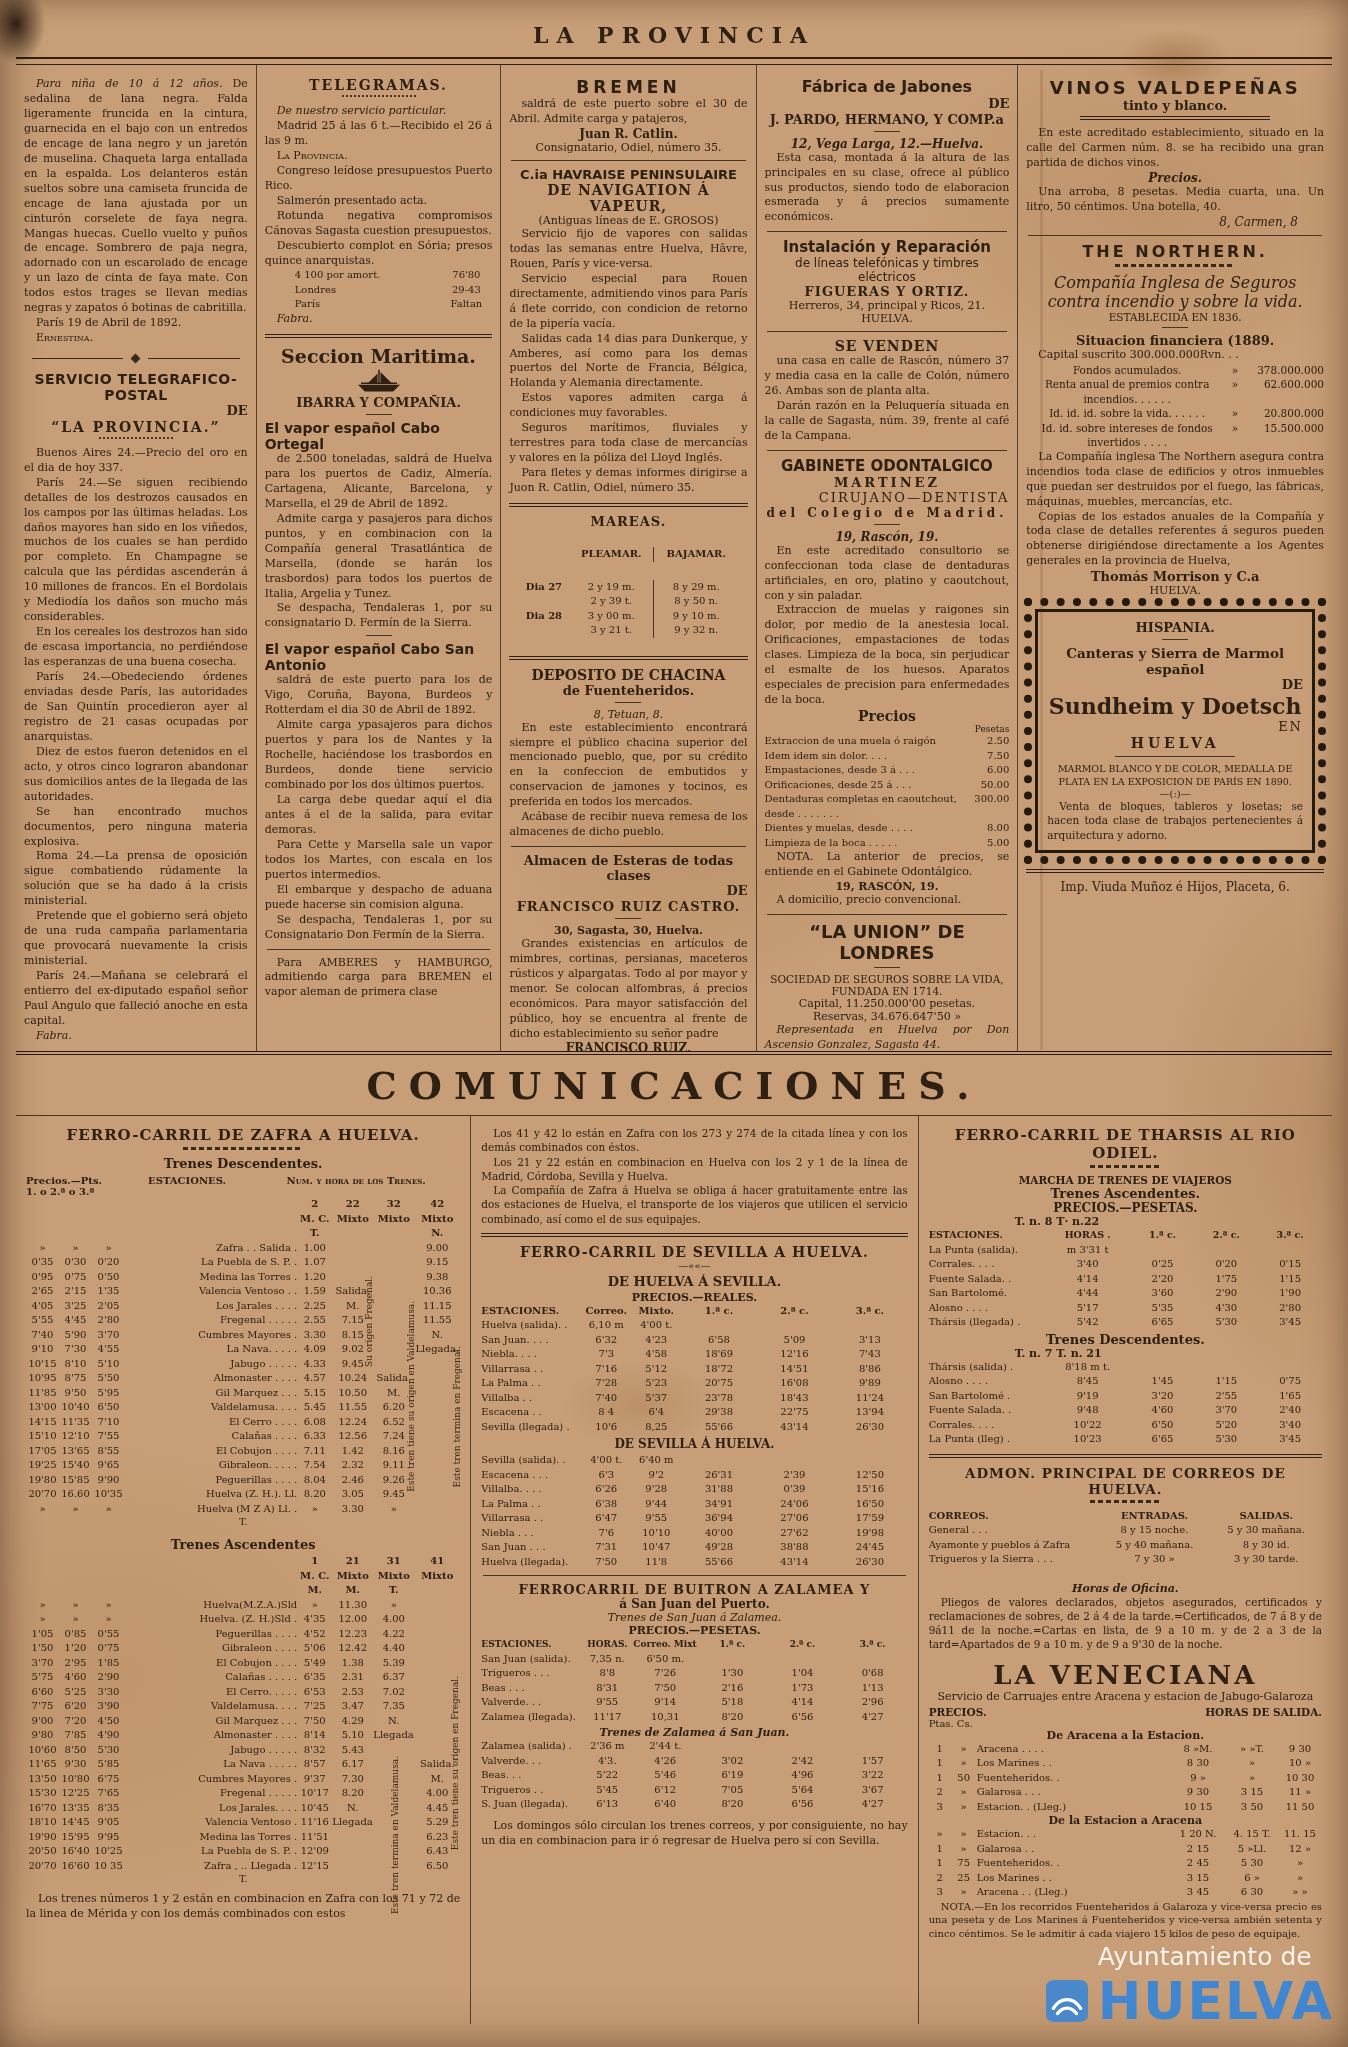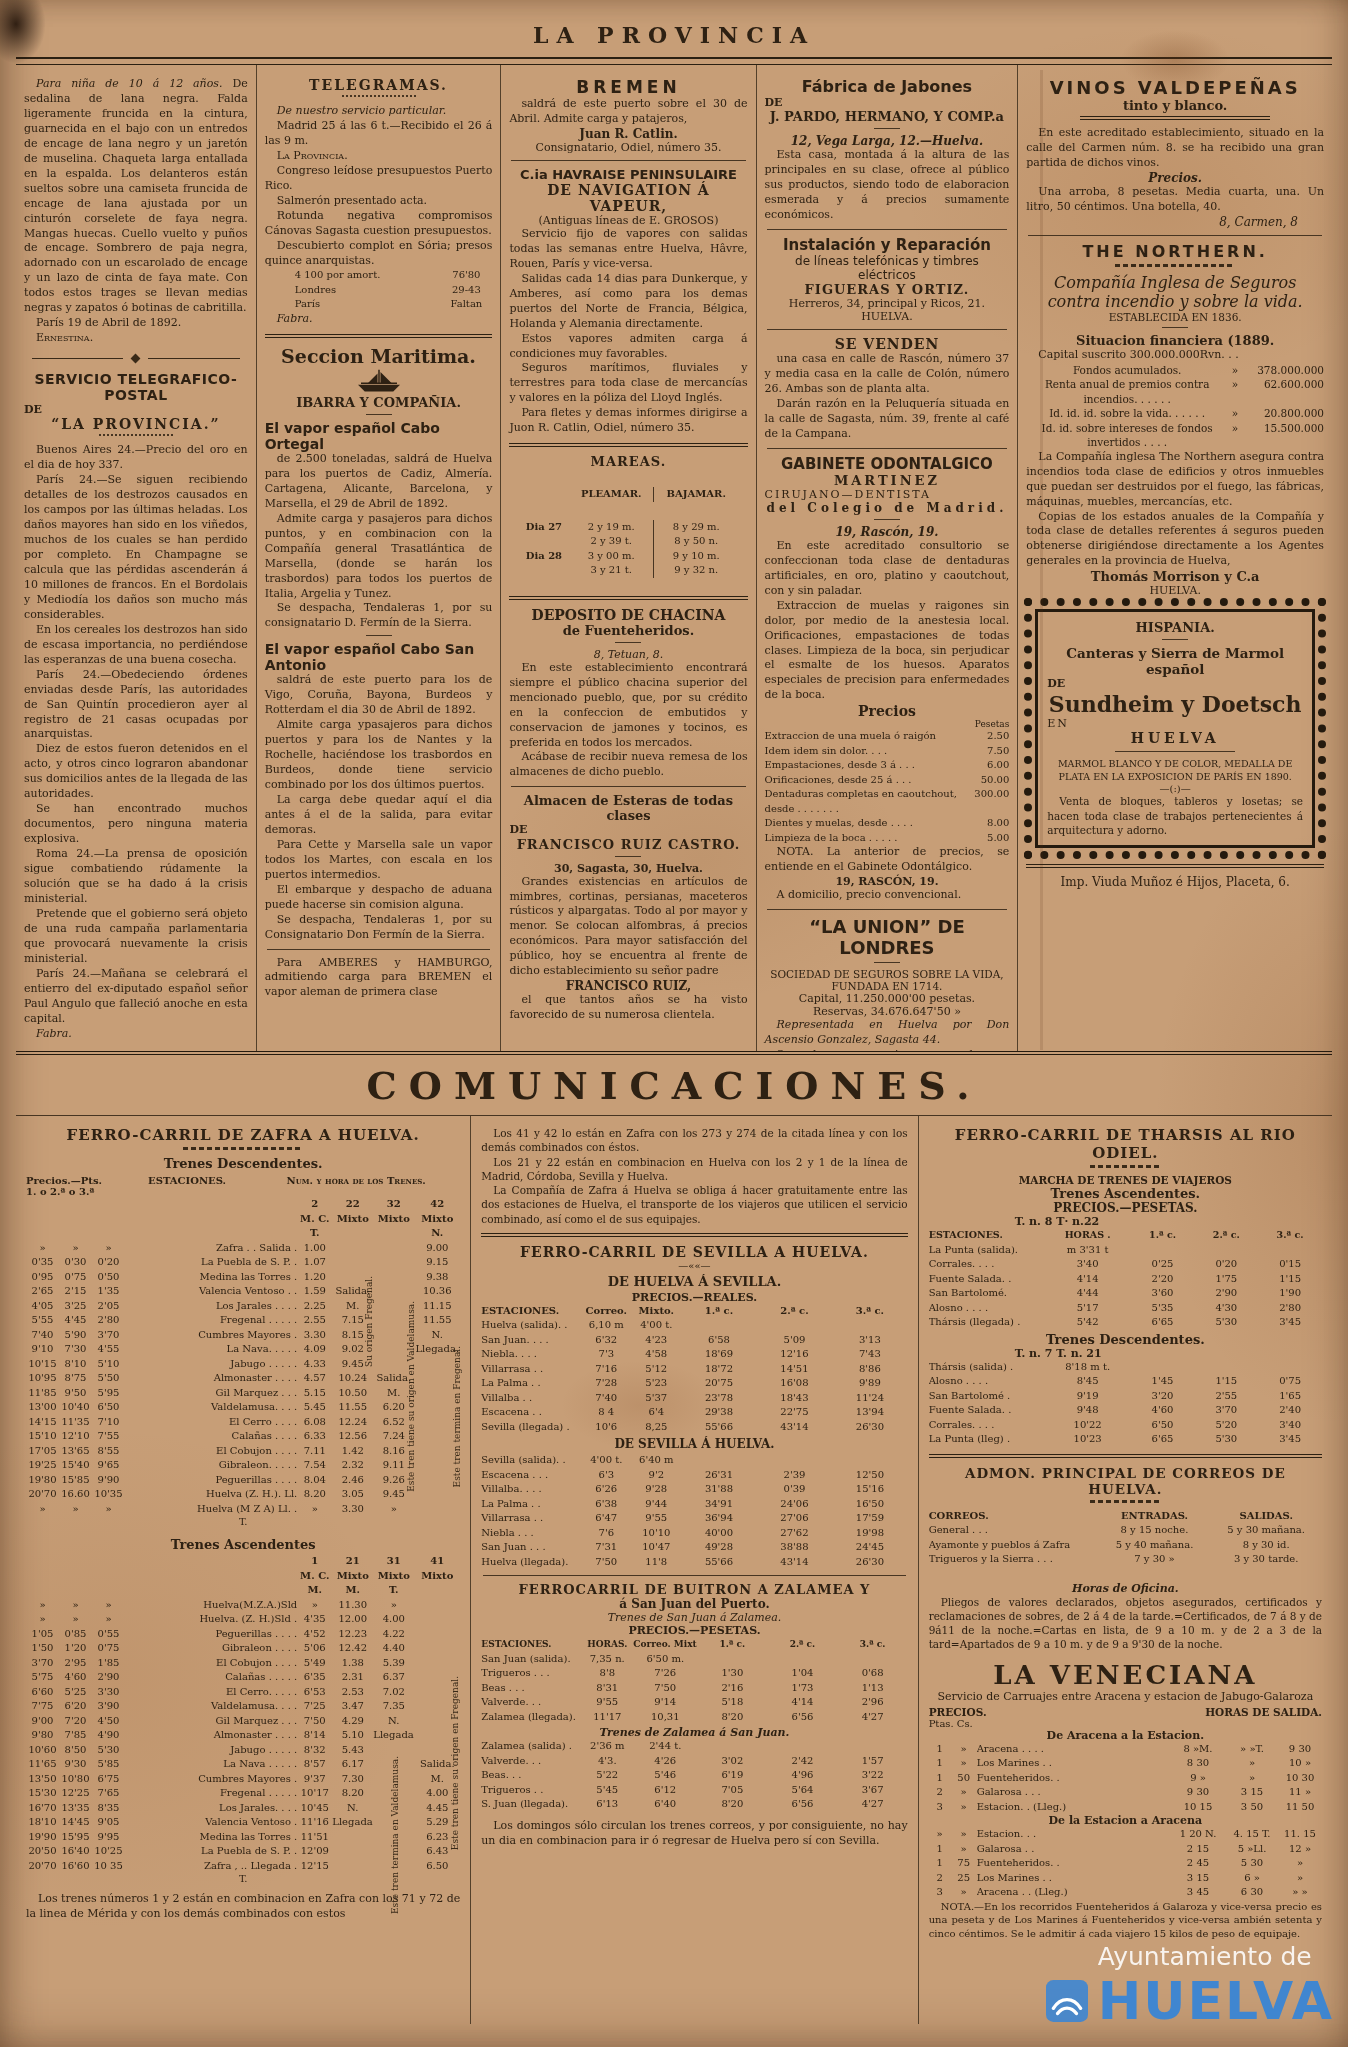--- a/index.html
+++ b/index.html
@@ -18,21 +18,21 @@
   .mast-rule{height:5px;border-top:2px solid #2b2012;border-bottom:1px solid #2b2012;margin:9px 16px 0}
   .cols{display:flex;height:986px;overflow:hidden;margin:0 16px}
   .col{padding:12px 8px 6px;border-right:1px solid #53402a;overflow:hidden;min-width:0}
   .c1{width:17%}.c2{width:17.3%}.c3{width:18.1%}.c4{width:18.6%}.c5{flex:1;border-right:none}
   .bd{font-size:11px;line-height:1.36;text-align:justify}
   .bd p{margin:0;text-indent:12px}
   p.np{margin:0;text-indent:12px;font-size:11px;line-height:1.36;text-align:justify}
   .it{font-style:italic}.bold{font-weight:700}
   .ctr{text-align:center}.rt{text-align:right}
   .sc{font-variant:small-caps}
-  .tiny{font-size:11px;line-height:1.2;text-align:left}
+  .tiny{font-size:13px;line-height:1.2;text-align:right}
   .h-sans{font-family:"DejaVu Sans",sans-serif;font-weight:700;text-align:center}
   .h-serif{font-weight:700;text-align:center}
   .hr1{border:none;border-top:1px solid #473522;margin:6px 2px}
   .hr2{border:none;border-top:4px double #2b2012;margin:7px 0}
   .hrD{border-bottom:2px dotted #473522;width:74px;margin:2px auto 7px}
   .shortline{border-top:1px solid #473522;width:26px;margin:4px auto 5px}
   .wavy{height:3px;width:120px;margin:3px auto 6px;background:repeating-linear-gradient(90deg,#3a2a18 0 5px,transparent 5px 8px)}
   .orn{display:flex;align-items:center;margin:9px 8px}
   .orn::before,.orn::after{content:"";flex:1;border-top:1px solid #3a2a18}
   .orn .d{width:7px;height:7px;background:#3a2a18;transform:rotate(45deg);margin:0 9px;flex:none}
@@ -174,20 +174,21 @@
       <div class="h-sans" style="font-size:17px;letter-spacing:4px">BREMEN</div>
       <p class="np">saldrá de este puerto sobre el 30 de Abril. Admite carga y patajeros,</p>
       <div class="ctr bold" style="font-size:12px">Juan R. Catlin.</div>
       <div class="ctr" style="font-size:11px">Consignatario, Odiel, número 35.</div>
       <hr class="hr1">
       <div class="h-sans" style="font-size:13px">C.ia HAVRAISE PENINSULAIRE</div>
       <div class="h-serif" style="font-size:14px;letter-spacing:1px">DE NAVIGATION Á VAPEUR,</div>
       <div class="ctr" style="font-size:11px">(Antiguas líneas de E. GROSOS)</div>
       <div class="bd">
           <p>Servicio fijo de vapores con salidas todas las semanas entre Huelva, Hâvre, Rouen, París y vice-versa.</p>
+          <p>Servicio especial para Rouen directamente, admitiendo vinos para París á flete corrido, con condicion de retorno de la pipería vacía.</p>
           <p>Salidas cada 14 dias para Dunkerque, y Amberes, así como para los demas puertos del Norte de Francia, Bélgica, Holanda y Alemania directamente.</p>
           <p>Estos vapores admiten carga á condiciones muy favorables.</p>
           <p>Seguros marítimos, fluviales y terrestres para toda clase de mercancías y valores en la póliza del Lloyd Inglés.</p>
           <p>Para fletes y demas informes dirigirse a Juon R. Catlin, Odiel, número 35.</p>
         </div>
       <hr class="hr2">
       <div class="h-serif" style="font-size:13px;letter-spacing:1px">MAREAS.</div>
       <div class="tb th t-mareas" style="--g:50px 1fr 1fr">
           <div class="tr">
             <span class="td"></span>

